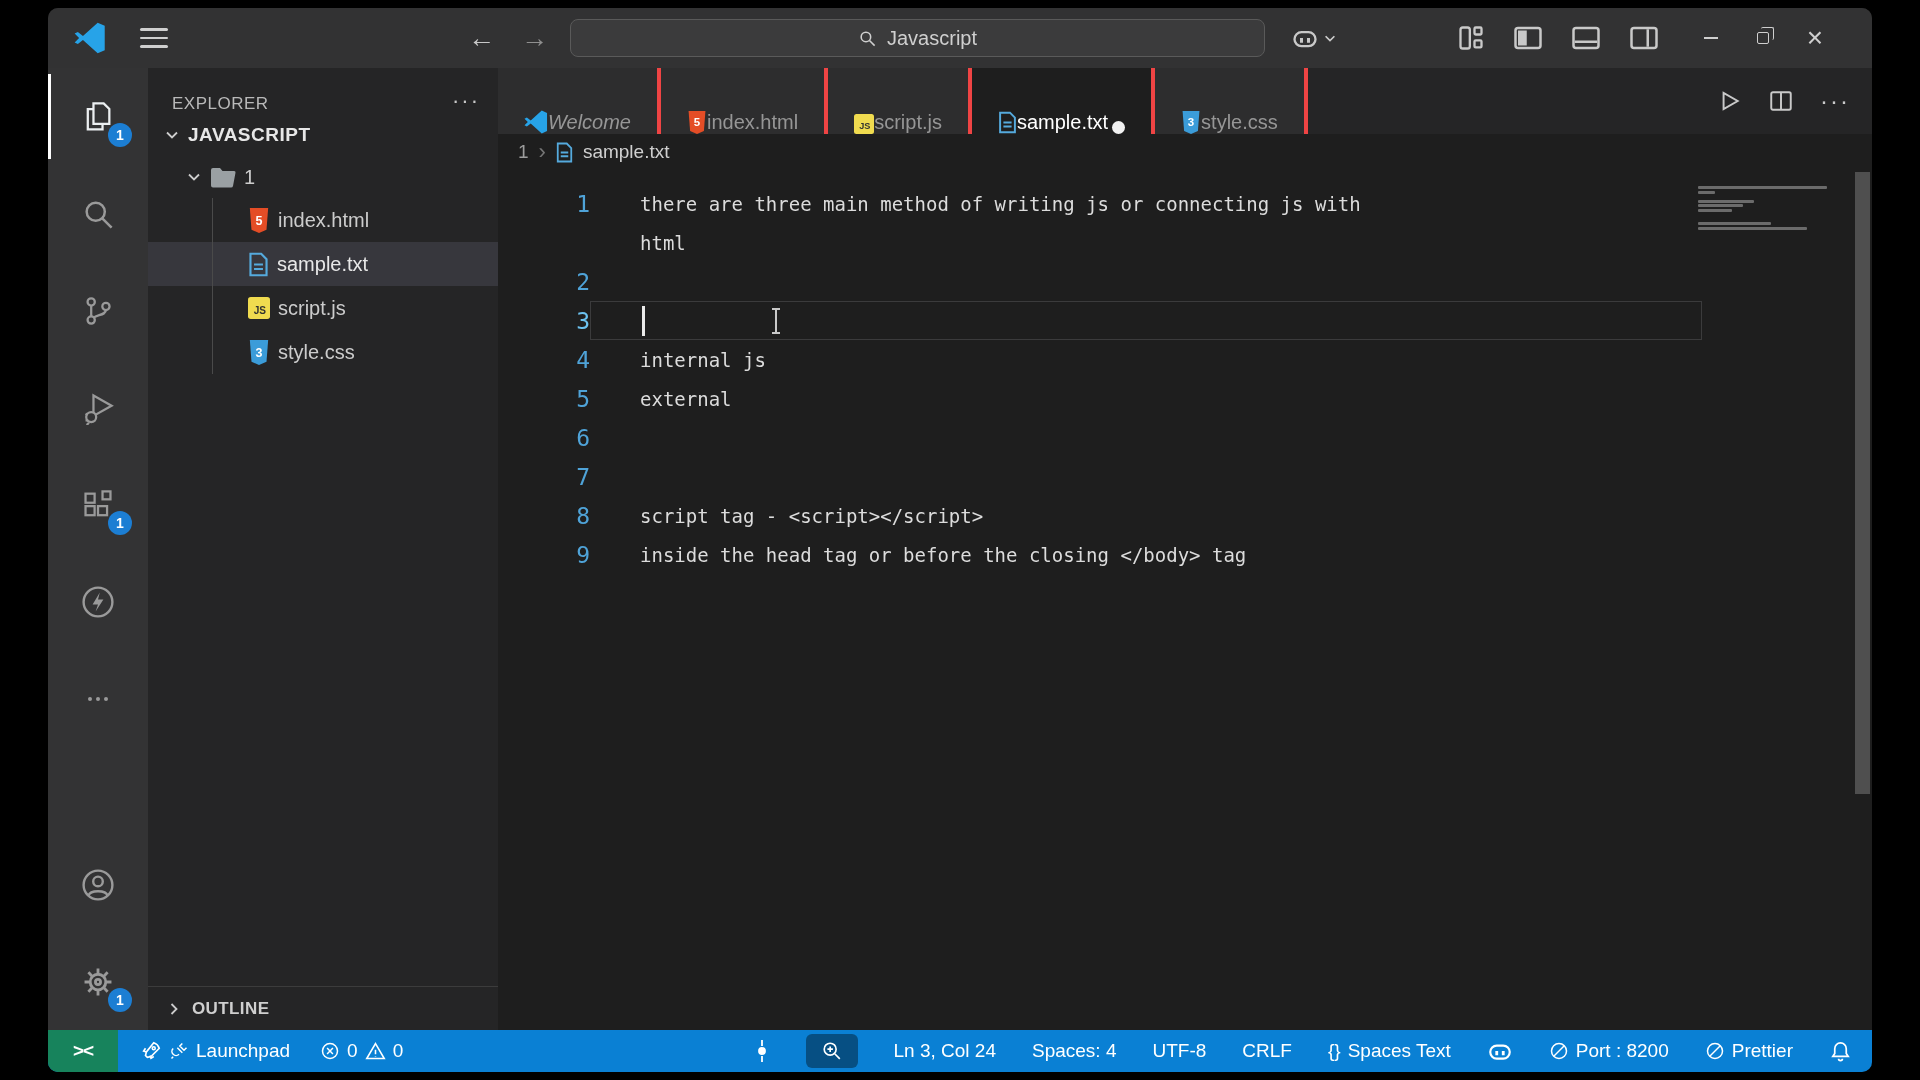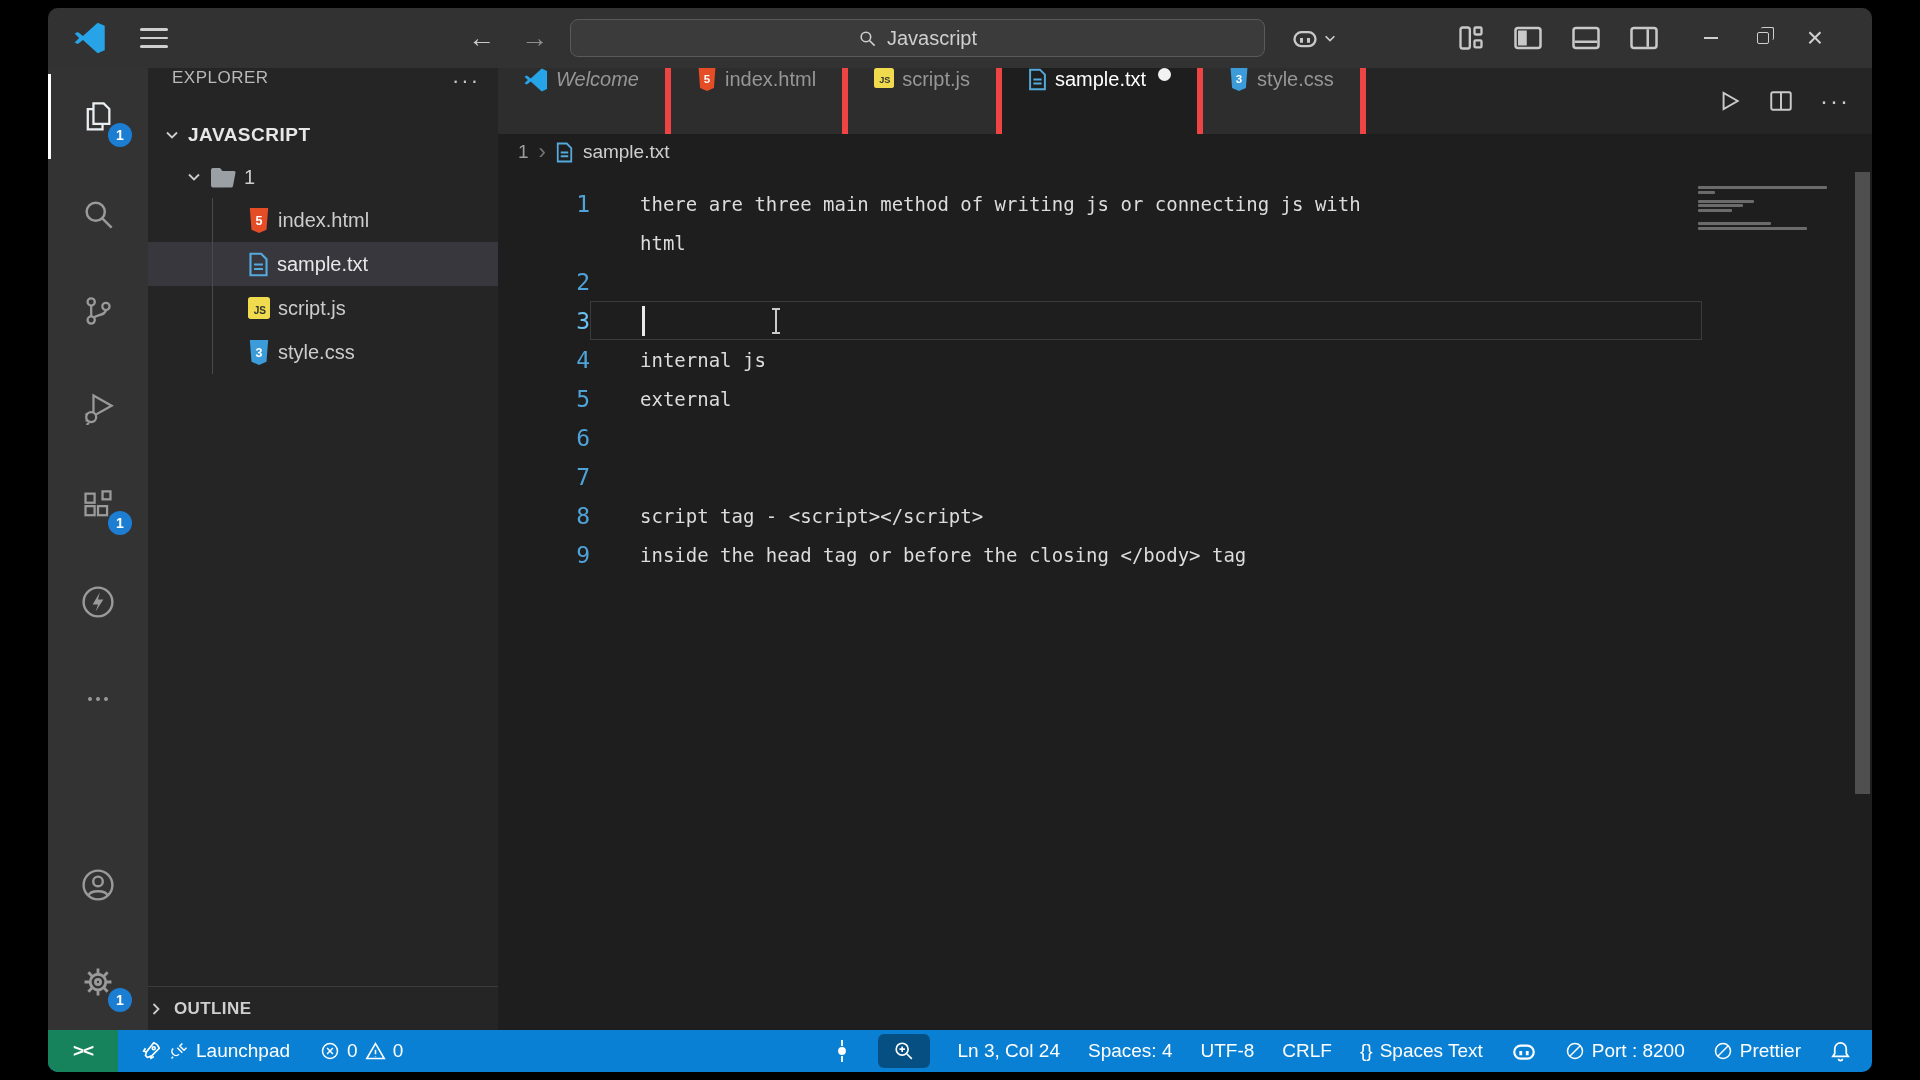--- a/index.html
+++ b/index.html
@@ -38,40 +38,40 @@
               color:#9a9a9a; position:relative; cursor:pointer; }
   .act-item.active { color:#eceff1; }
   .act-item.active::before { content:""; position:absolute; left:0; top:6px; bottom:6px; width:3px; background:#fff; }
   .badge { position:absolute; right:16px; bottom:18px; min-width:24px; height:24px; border-radius:12px;
            background:#1c7ed3; color:#fff; font-size:14px; font-weight:bold;
            display:flex; align-items:center; justify-content:center; }
   .act-spacer { flex:1; }
 
   
   .sidebar { width:350px; background:#252526; display:flex; flex-direction:column; flex:0 0 auto; color:#cccccc; }
-  .sb-header { height:46px; display:flex; align-items:flex-start; padding:0 18px 0 24px; color:#b9b9b9;
+  .sb-header { height:46px; display:flex; align-items:flex-end; padding:0 18px 0 24px; color:#b9b9b9;
                font-size:17px; letter-spacing:.5px; }
   .sb-header .dots { margin-left:auto; font-size:22px; letter-spacing:2px; color:#c9c9c9; cursor:pointer; }
   .tree-row { height:42px; display:flex; align-items:center; font-size:20px; cursor:pointer; gap:8px; }
   .tree-row.workspace { padding-left:16px; font-weight:bold; color:#e7e7e7; font-size:19px; letter-spacing:.5px;}
   .tree-row.folder { padding-left:38px; }
   .file-rows { position:relative; }
   .file-rows::before { content:""; position:absolute; left:64px; top:0; bottom:0; width:1px; background:#4a4a4a; }
   .tree-row.file { padding-left:100px; height:44px; }
   .tree-row.file.selected { background:#37373d; color:#e8e8e8; }
   .chev { width:16px; height:16px; flex:0 0 auto; }
   .sb-bottom { margin-top:auto; }
   .sb-section { height:44px; border-top:1px solid #3c3c3c; display:flex; align-items:center; gap:10px;
-                font-weight:bold; font-size:17px; color:#cfcfcf; cursor:pointer; letter-spacing:.4px;}
+                padding-left:18px; font-weight:bold; font-size:17px; color:#cfcfcf; cursor:pointer; letter-spacing:.4px;}
 
   
   .editorgroup { flex:1; display:flex; flex-direction:column; min-width:0; background:#1e1e1e; }
   .tabbar { height:66px; background:#252526; display:flex; align-items:stretch; flex:0 0 auto; }
-  .tab { display:flex; align-items:flex-start; gap:8px; padding:0 26px; background:#2d2d2e;
-         border-right:6px solid #ef4444; color:#969696; font-size:20px; cursor:pointer; }
+  .tab { display:flex; align-items:flex-end; gap:0; padding:0 26px; background:#2d2d2e;
+         border-right:4px solid #ef4444; color:#969696; font-size:20px; cursor:pointer; }
   .tab.active { background:#1e1e1e; color:#ffffff; }
   .tab .dirty { width:13px; height:13px; border-radius:50%; background:#f2f2f2; margin-left:4px; }
   .tab-label.italic { font-style:italic; }
   .tab-actions { margin-left:auto; display:flex; align-items:center; gap:26px; padding-right:22px; color:#c9c9c9; }
   .tab-actions .dots { font-size:24px; letter-spacing:2px; }
 
   .breadcrumb { height:36px; display:flex; align-items:center; gap:10px; padding-left:20px;
                 color:#9d9d9d; font-size:19px; }
   .breadcrumb .sep { color:#767676; font-size:22px; }
 
@@ -92,21 +92,21 @@
   .mm-bar { height:3px; margin-bottom:1.5px; background:#6b6b6b; border-radius:1px; }
   .scrollbar { position:absolute; top:2px; right:2px; width:15px; height:622px; background:rgba(140,140,140,0.45); }
 
   
   .statusbar { height:42px; background:#0a80d4; display:flex; align-items:center; color:#fff;
                font-size:19px; flex:0 0 auto; }
   .sb-remote { width:70px; height:42px; background:#17835c; display:flex; align-items:center;
                justify-content:center; font-size:19px; font-weight:bold; letter-spacing:-1px; cursor:pointer;}
   .sb-item { display:flex; align-items:center; gap:7px; cursor:pointer; white-space:nowrap; }
   .sb-left { display:flex; align-items:center; gap:30px; margin-left:22px; }
-  .sb-right { display:flex; align-items:center; gap:28px; margin-left:auto; margin-right:20px; }
+  .sb-right { display:flex; align-items:center; gap:36px; margin-left:auto; margin-right:20px; }
   .zoom-box { background:rgba(0,0,0,0.38); border-radius:6px; width:52px; height:34px;
               display:flex; align-items:center; justify-content:center; }
   svg { display:block; }
 </style>
 </head>
 <body>
 
 <div class="window">
 
   <div class="titlebar">

